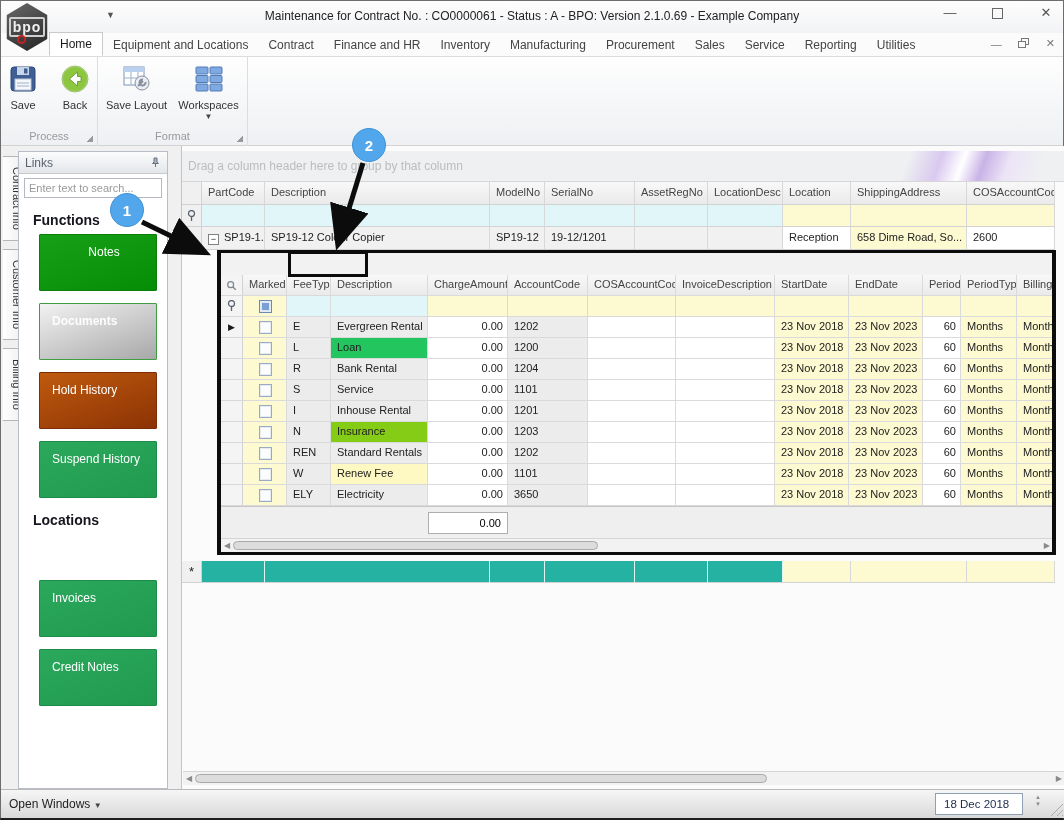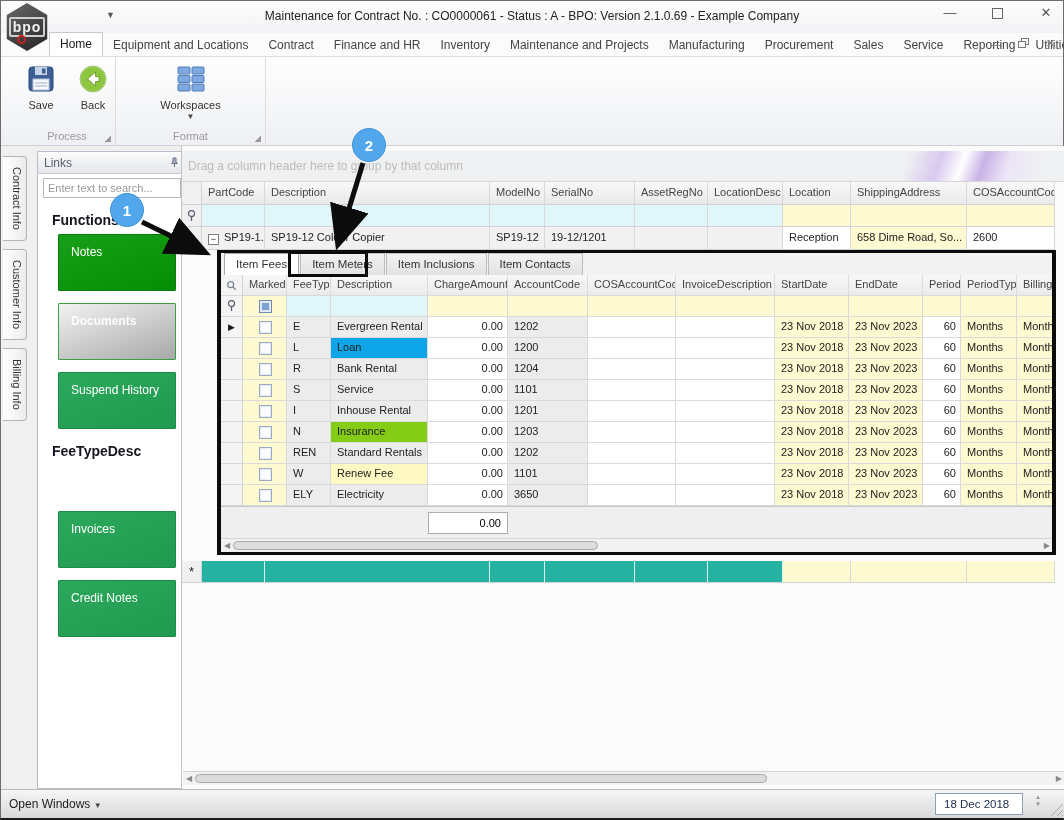--- a/index.html
+++ b/index.html
@@ -26,45 +26,45 @@
   .rtab { padding:4px 10px 4px; font-size:12px; color:#444; white-space:nowrap; }
   .rtab.active { background:#fff; border:1px solid #c9c9c9; border-bottom:1px solid #fff; color:#1a1a1a; }
   .mdi { position:absolute; right:8px; top:36px; display:flex; gap:16px; color:#777; align-items:center; }
   .mdi span { font-size:11px; }
   .mdi .restore { position:relative; width:12px; height:11px; }
   .mdi .restore i { position:absolute; width:8px; height:7px; border:1px solid #777; background:#fbfbfb; display:block; }
   .mdi .restore i.b { left:3px; top:0; } .mdi .restore i.f { left:0; top:3px; }
 
   
   .ribbon { position:absolute; left:0; top:56px; width:100%; height:89px; background:linear-gradient(#fefefe,#eef0f3); border-bottom:1px solid #d2d2d2; }
-  .rgroup { position:absolute; top:0; height:89px; border-right:1px solid #ddd;margin-left:18px; }
+  .rgroup { position:absolute; top:0; height:89px; border-right:1px solid #ddd; }
   .rg-process { left:0; width:97px; } .rg-format { left:97px; width:150px; }
   .rbtns { display:flex; justify-content:center; gap:8px; padding-top:6px; }
   .rbtn { display:flex; flex-direction:column; align-items:center; width:64px; cursor:default; }
   .rbtn .ric { width:32px; height:32px; display:flex; align-items:center; justify-content:center; }
   .rbtn .rlbl { font-size:11px; color:#333; margin-top:4px; white-space:nowrap; }
   .rbtn .dd { font-size:8px; color:#444; margin-top:1px; }
   .gcaption { position:absolute; bottom:2px; left:0; right:0; height:14px; font-size:11px; color:#9a9a9a; text-align:center; }
   .launcher { position:absolute; right:4px; bottom:4px; width:7px; height:7px; background:linear-gradient(135deg,transparent 55%,#9a9a9a 55%); }
 
   
   .vtabs { position:absolute; left:2px; top:155px; width:24px; display:flex; flex-direction:column; gap:8px; }
   .vtab { writing-mode:vertical-rl; background:linear-gradient(90deg,#fff,#ececec); border:1px solid #b5b5b5; border-left:none; border-radius:0 4px 4px 0;
           font-size:11px; color:#333; padding:10px 3px; white-space:nowrap; }
 
   
-  .sidebar { position:absolute; left:36px; top:150px; width:150px; height:638px; background:#fff; border:1px solid #b9bdc9; }
+  .sidebar { position:absolute; left:17px; top:150px; width:150px; height:638px; background:#fff; border:1px solid #b9bdc9; }
   .links-hd { height:22px; background:linear-gradient(#fcfcfc,#e3e6ea); border-bottom:1px solid #c9c9c9; display:flex; align-items:center; padding:0 6px; }
   .links-hd .t { flex:1; font-size:12px; color:#5b6270; }
   .searchbox { margin:4px 5px; height:20px; border:1px solid #b4b8c0; background:#fff; display:flex; align-items:center; }
   .searchbox input { flex:1; border:none; outline:none; font-size:11px; color:#555; padding:0 4px; font-family:"Liberation Sans",sans-serif; background:transparent; }
   .searchbox input::placeholder { color:#9a9a9a; }
   .sec-h { font-size:14px; font-weight:bold; color:#16161f; margin:14px 0 6px 14px; }
   .fbtn { width:118px; height:57px; margin:0 0 12px 20px; color:#fff; font-size:12px; padding:10px 0 0 12px; border-radius:1px; }
-  .fbtn.green  { background:linear-gradient(160deg,#17a017,#068d06); border:1px solid #0a7d0a; }
+  .fbtn.green  { background:linear-gradient(160deg,#17a017,#068d06); border:1px solid #0a7d0a;text-align:center; }
   .fbtn.silver { background:linear-gradient(160deg,#f2f2f2,#a8a8a8); border:1px solid #3f9e43; color:#fdfdfd;font-weight:bold; }
   .fbtn.rust   { background:linear-gradient(340deg,#8c3305,#bf5a0e); border:1px solid #7c2d04; }
   .fbtn.emerald{ background:linear-gradient(160deg,#2ca85d,#1f9a4f); border:1px solid #1d8c48; }
 
   
   .content { position:absolute; left:180px; top:145px; width:884px; height:643px; background:#fbfbfb; border-left:1px solid #c4c4c4; }
   .groupbar { position:absolute; left:0; top:5px; width:884px; height:31px; background:#eef0f2; border-bottom:1px solid #d7d7d7; }
   .groupbar .hint { position:absolute; left:6px; top:8px; font-size:12px; color:#bcbcbc; }
   .swoosh { position:absolute; right:2px; top:0; width:182px; height:30px;
             background:linear-gradient(110deg,transparent 15%,#d9c9ef 32%,#ffffff 44%,#c9b3e6 55%,#ece4f7 68%,transparent 85%); }
@@ -129,21 +129,20 @@
       <span class="bpo">bpo</span>
       <span class="ring"></span>
     </div>
 
   <div class="tabbar" id="ribbonTabs">
       <div class="rtab active">Home</div>
       <div class="rtab">Equipment and Locations</div>
       <div class="rtab">Contract</div>
       <div class="rtab">Finance and HR</div>
       <div class="rtab">Inventory</div>
-      <div class="rtab">Maintenance and Projects</div>
       <div class="rtab">Manufacturing</div>
       <div class="rtab">Procurement</div>
       <div class="rtab">Sales</div>
       <div class="rtab">Service</div>
       <div class="rtab">Reporting</div>
       <div class="rtab">Utilities</div>
     </div>
   <div class="mdi">
     <span>—</span>
     <span class="restore">
@@ -180,20 +179,34 @@
           <span class="rlbl">Back</span>
         </div>
       </div>
       <div class="gcaption">Process</div>
       <span class="launcher"></span>
     </div>
     <div class="rgroup rg-format">
       <div class="rbtns">
         <div class="rbtn">
           <span class="ric">
+            <svg width="30" height="30" viewBox="0 0 30 30">
+                <rect x="2" y="3" width="20" height="18" fill="#fff" stroke="#7a93b8"></rect>
+                <rect x="2" y="3" width="20" height="5" fill="#b9d0ee"></rect>
+                <line x1="9" y1="8" x2="9" y2="21" stroke="#9ab0cc"></line>
+                <line x1="16" y1="8" x2="16" y2="21" stroke="#9ab0cc"></line>
+                <line x1="2" y1="14" x2="22" y2="14" stroke="#9ab0cc"></line>
+                <circle cx="20" cy="19" r="7" fill="#e9eef6" stroke="#8a8f98"></circle>
+                <path d="M16 22 L21 17 M21 15.5 a3 3 0 1 0 2.5 2.5" stroke="#8a909b" stroke-width="2" fill="none"></path>
+              </svg>
+          </span>
+          <span class="rlbl">Save Layout</span>
+        </div>
+        <div class="rbtn">
+          <span class="ric">
             <svg width="30" height="26" viewBox="0 0 30 26">
                 <g fill="#7fa9e0" stroke="#4f7cb8">
                   <rect x="2" y="1" width="12" height="7" rx="1"></rect>
                   <rect x="16" y="1" width="12" height="7" rx="1"></rect>
                   <rect x="2" y="9.5" width="12" height="7" rx="1"></rect>
                   <rect x="16" y="9.5" width="12" height="7" rx="1"></rect>
                   <rect x="2" y="18" width="12" height="7" rx="1"></rect>
                   <rect x="16" y="18" width="12" height="7" rx="1"></rect>
                 </g>
               </svg>
@@ -224,22 +237,23 @@
       <input placeholder="Enter text to search..." style="">
       <svg width="13" height="13" viewBox="0 0 13 13" style="margin-right:4px">
           <circle cx="5.5" cy="5.5" r="3.5" fill="none" stroke="#7a8494" stroke-width="1.4"></circle>
           <line x1="8.2" y1="8.2" x2="11.5" y2="11.5" stroke="#7a8494" stroke-width="1.6"></line>
         </svg>
     </div>
     <div id="sidebarSections">
         <div class="sec-h">Functions</div>
         <div class="fbtn green">Notes</div>
         <div class="fbtn silver">Documents</div>
+        <div class="fbtn rust">Hold History</div>
         <div class="fbtn emerald">Suspend History</div>
-        <div class="sec-h" style="margin-bottom: 52px;">FeeTypeDesc</div>
+        <div class="sec-h" style="margin-bottom: 52px;">Locations</div>
         <div class="fbtn emerald">Invoices</div>
         <div class="fbtn emerald">Credit Notes</div>
       </div>
   </div>
 
   <div class="content">
     <div class="groupbar">
       <span class="hint">Drag a column header here to group by that column</span>
       <span class="swoosh"></span>
     </div>
@@ -284,26 +298,20 @@
         <div class="gcell" style="width: 55px; height: 23px; background: rgb(241, 241, 241);">SP19-12</div>
         <div class="gcell" style="width: 90px; height: 23px; background: rgb(241, 241, 241);">19-12/1201</div>
         <div class="gcell" style="width: 73px; height: 23px; background: rgb(241, 241, 241);"></div>
         <div class="gcell" style="width: 75px; height: 23px; background: rgb(241, 241, 241);"></div>
         <div class="gcell" style="width: 68px; height: 23px; background: rgb(255, 255, 255);">Reception</div>
         <div class="gcell" style="width: 116px; height: 23px; background: rgb(253, 249, 208);">658 Dime Road, So...</div>
         <div class="gcell" style="width: 88px; height: 23px; background: rgb(255, 255, 255);">2600</div>
       </div>
 
     <div class="subpanel">
-      <div class="stabs" id="sTabs">
-          <div class="stab active">Item Fees</div>
-          <div class="stab">Item Meters</div>
-          <div class="stab">Item Inclusions</div>
-          <div class="stab">Item Contacts</div>
-        </div>
       <div class="s-ind" style="top:22px;height:21px">
         <svg width="11" height="11" viewBox="0 0 13 13">
             <circle cx="5.5" cy="5.5" r="3.5" fill="none" stroke="#7a8494" stroke-width="1.4"></circle>
             <line x1="8.2" y1="8.2" x2="11.5" y2="11.5" stroke="#7a8494" stroke-width="1.6"></line>
           </svg>
       </div>
       <div class="srow shead" style="top:22px" id="sHead">
           <div class="scell" style="width: 44px; height: 21px;">Marked</div>
           <div class="scell" style="width: 44px; height: 21px;">FeeType</div>
           <div class="scell" style="width: 97px; height: 21px;">Description</div>
@@ -360,21 +368,21 @@
             <div class="scell num" style="width: 38px; height: 21px; background: rgb(255, 255, 255);">60</div>
             <div class="scell" style="width: 56px; height: 21px; background: rgb(253, 249, 208);">Months</div>
             <div class="scell" style="width: 60px; height: 21px; background: rgb(253, 249, 208);">Monthly</div>
           </div>
           <div class="s-ind" style="top: 85px; height: 21px;"></div>
           <div class="srow" style="top: 85px;">
             <div class="scell" style="width: 44px; height: 21px; background: rgb(253, 249, 208);">
               <div class="cb"></div>
             </div>
             <div class="scell" style="width: 44px; height: 21px; background: rgb(236, 236, 236);">L</div>
-            <div class="scell" style="width: 97px; height: 21px; background: #0ea5e9;">Loan</div>
+            <div class="scell" style="width: 97px; height: 21px; background: #22c55e;">Loan</div>
             <div class="scell num" style="width: 80px; height: 21px; background: rgb(255, 255, 255);">0.00</div>
             <div class="scell" style="width: 80px; height: 21px; background: rgb(236, 236, 236);">1200</div>
             <div class="scell" style="width: 88px; height: 21px; background: rgb(255, 255, 255);"></div>
             <div class="scell" style="width: 99px; height: 21px; background: rgb(255, 255, 255);"></div>
             <div class="scell" style="width: 74px; height: 21px; background: rgb(253, 249, 208);">23 Nov 2018</div>
             <div class="scell" style="width: 74px; height: 21px; background: rgb(253, 249, 208);">23 Nov 2023</div>
             <div class="scell num" style="width: 38px; height: 21px; background: rgb(255, 255, 255);">60</div>
             <div class="scell" style="width: 56px; height: 21px; background: rgb(253, 249, 208);">Months</div>
             <div class="scell" style="width: 60px; height: 21px; background: rgb(253, 249, 208);">Monthly</div>
           </div>

